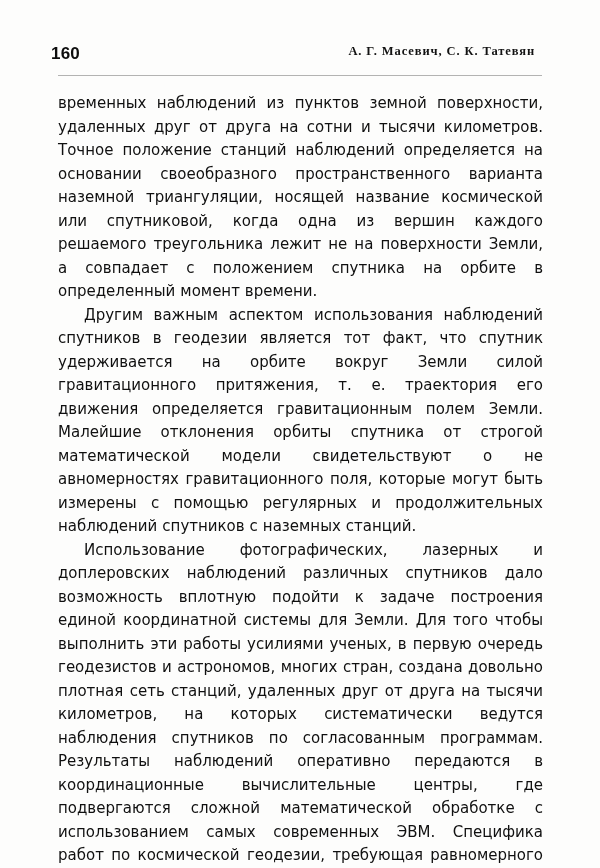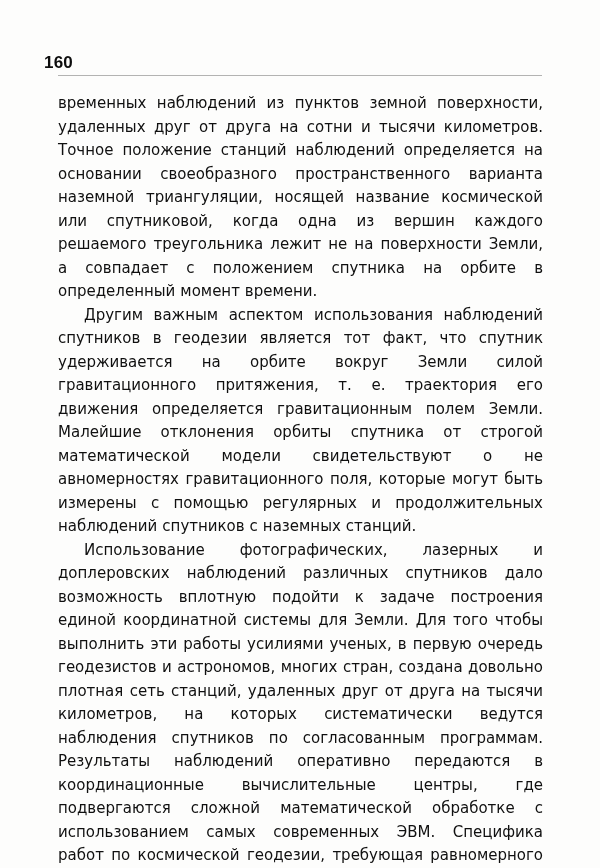--- a/index.html
+++ b/index.html
@@ -16,26 +16,25 @@
     background: #fdfdfc;
     overflow: hidden;
     font-family: "DejaVu Sans", sans-serif;
     color: #101010;
     box-sizing: border-box;
   }
 
   
   .running-head {
     position: absolute;
-    left: 44px;
+    left: 51px;
     top: 45px;
     width: 484px;
     height: 26px;
     display: flex;
-    align-items: flex-end;
     justify-content: space-between;
   }
 
   .folio {
     font-family: "Liberation Sans", sans-serif;
     font-weight: bold;
     font-size: 17px;
     letter-spacing: 0.2px;
     line-height: 1;
     color: #0d0d0d;
@@ -90,20 +89,21 @@
     -webkit-font-smoothing: antialiased;
   }
 </style>
 </head>
 <body>
 
 <div class="page" style="background: rgb(253, 253, 252); color: rgb(16, 16, 16);">
 
   <div class="running-head">
     <span class="folio">160</span>
+    <span class="authors">А. Г. Масевич, С. К. Татевян</span>
   </div>
 
   <div class="head-rule" style="background: rgb(154, 154, 154);"></div>
 
   <div class="textblock">
     <p class="para cont">временных наблюдений из пунктов земной поверхности, удаленных друг от друга на сотни и тысячи километров. Точное положение станций наблюдений определяется на основании своеобразного пространственного варианта наземной триангуляции, носящей название космической или спутниковой, когда одна из вершин каждого решаемого треугольника лежит не на поверхности Земли, а совпадает с положением спутника на орбите в определенный момент времени.</p>
     <p class="para">Другим важным аспектом использования наблюдений спутников в геодезии является тот факт, что спутник удерживается на орбите вокруг Земли силой гравитационного притяжения, т. е. траектория его движения определяется гравитационным полем Земли. Малейшие отклонения орбиты спутника от строгой математической модели свидетельствуют о не авномерностях гравитационного поля, которые могут быть измерены с помощью регулярных и продолжительных наблюдений спутников с наземных станций.</p>
     <p class="para">Использование фотографических, лазерных и доплеровских наблюдений различных спутников дало возможность вплотную подойти к задаче построения единой координатной системы для Земли. Для того чтобы выполнить эти работы усилиями ученых, в первую очередь геодезистов и астрономов, многих стран, создана довольно плотная сеть станций, удаленных друг от друга на тысячи километров, на которых систематически ведутся наблюдения спутников по согласованным программам. Результаты наблюдений оперативно передаются в координационные вычислительные центры, где подвергаются сложной математической обработке с использованием самых современных ЭВМ. Специфика работ по космической геодезии, требующая равномерного распределения наблюдательных станций по всему земному шару, дала толчок к активному международному сотрудничеству в этой области. Ведущие координационные центры, такие, как Астрономический совет Академии наук СССР, Смитсоновская астрофизическая обсерватория (САО) и Годдардовский центр космических полетов в США, КНЕС (национальная организация по исследованию космического пространства) во Франции и некоторые другие, регулярно проводят международные научные программы с участием большого количества станций, расположенных на всех континентах, включая Антарктиду, на островах в океанах, среди горных массивов Кордильер и в пустынных районах Африки.</p>
 
   </div>

